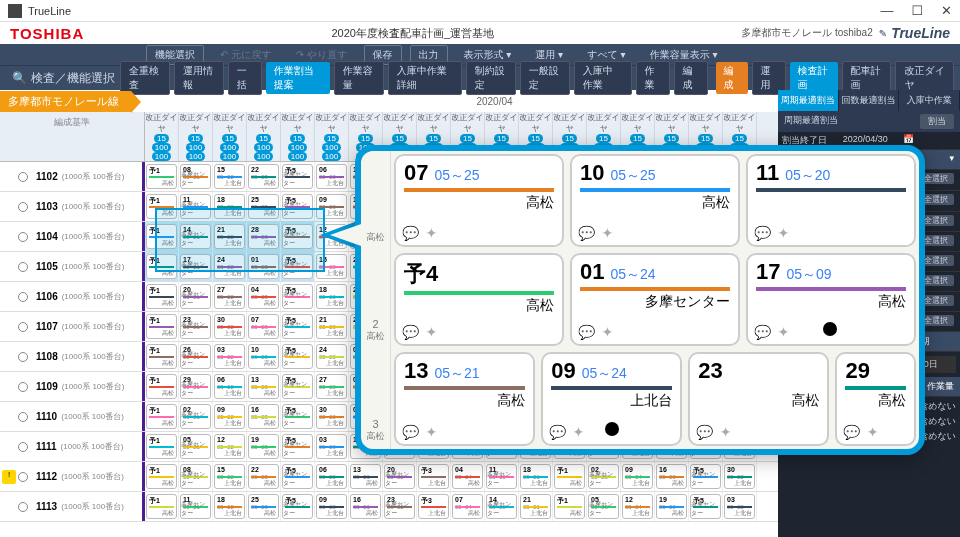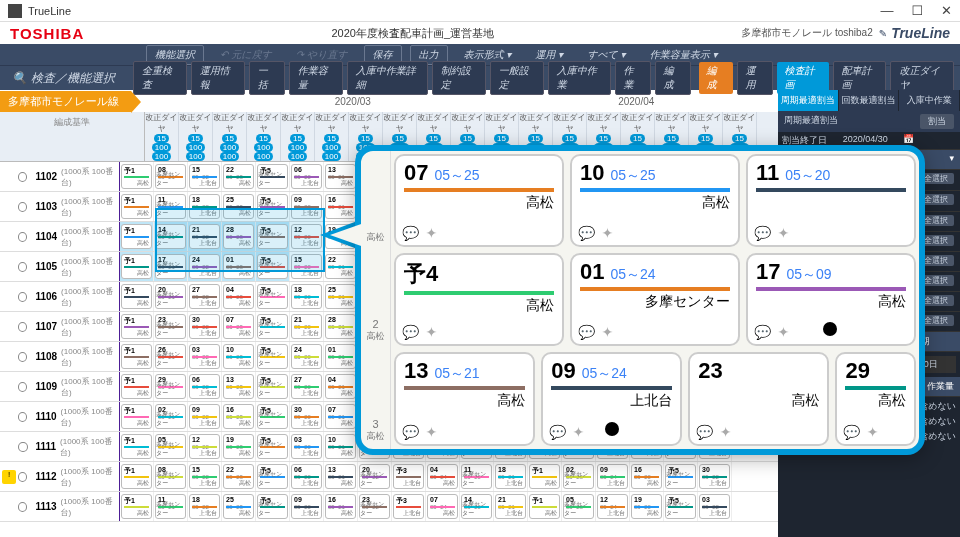--- a/index.html
+++ b/index.html
@@ -12,21 +12,21 @@
 .winbtns { margin-left: auto; display: flex; gap: 18px; font-size: 13px; color: #444; }
 
 
 .header { height: 22px; background: #fff; display: flex; align-items: center; padding: 0 10px; }
 .brand { font-weight: bold; font-size: 15px; color: #e60012; letter-spacing: 1px; }
 .plan-title { margin-left: auto; margin-right: auto; font-size: 11px; color: #333; }
 .user { font-size: 10px; color: #555; margin-right: 6px; }
 .prodlogo { font-size: 14px; font-style: italic; font-weight: bold; color: #3a4b66; }
 
 
-.tbar { background: #3a4b66; color: #cfd8e5; font-style: italic; }
+.tbar { background: #3a4b66; color: #cfd8e5; }
 .tbar1 { height: 22px; display: flex; align-items: center; padding: 0 6px; gap: 8px; border-bottom: 1px solid #2d3a52; }
 .tbar2 { height: 24px; display: flex; align-items: center; padding: 0 6px; gap: 4px; }
 .tbar .btn { padding: 2px 8px; font-size: 10px; border-radius: 2px; background: transparent; color: #cfd8e5; cursor: pointer; }
 .tbar .btn.fn { border: 1px solid #6a7890; }
 .tbar .btn.dim { color: #6a7890; }
 .tbar .btn.blue { background: #0099d9; color: #fff; }
 .tbar .btn.dark { background: #2d3a52; color: #cfd8e5; border: 1px solid #556; }
 .tbar .btn.orange { background: #e67e22; color: #fff; }
 .tbar .btn.teal { background: #0099d9; color: #fff; }
 .spacer { flex: 1; }
@@ -41,21 +41,21 @@
 .left-col { width: 145px; flex-shrink: 0; border-right: 1px solid #bbb; text-align: center; font-size: 9px; color: #888; padding-top: 4px; }
 .date-area { flex: 1; position: relative; overflow: hidden; }
 .days-row { display: flex; }
 .daycol { width: 34px; flex-shrink: 0; text-align: center; font-size: 8px; border-right: 1px solid #d0d8e2; }
 .daycol .dname { color: #666; }
 .daycol .dnum { background: #0099d9; color: #fff; border-radius: 8px; padding: 0 3px; display: inline-block; font-size: 8px; }
 
 
 .rows { flex: 1; overflow: hidden; }
 .row { display: flex; height: 30px; border-bottom: 1px solid #ddd; }
-.row .rlabel { width: 120px; flex-shrink: 0; border-right: 1px solid #4c1d95; display:flex; align-items:center; padding-left: 18px; font-size: 10px; gap:4px; position:relative; }
+.row .rlabel { width: 145px; flex-shrink: 0; border-right: 3px solid #4c1d95; display:flex; align-items:center; padding-left: 18px; font-size: 10px; gap:4px; position:relative; }
 .row .rlabel .eye { width:10px; height:10px; border:1px solid #888; border-radius:50%; margin-right:4px; }
 .row .rlabel .yel { position:absolute; left:2px; width:14px; height:14px; background:#ffd400; border-radius:2px; font-size:8px; text-align:center; }
 .row .cells { flex:1; display:flex; position:relative; }
 .cell { width:34px; height:100%; border-right:1px solid #eee; position:relative; }
 .piece { position:absolute; top:2px; left:1px; right:1px; bottom:2px; background:#fff; border:1px solid #bbb; border-radius:3px; font-size:7px; overflow:hidden; padding:1px 2px; }
 .piece .pnum { font-weight:bold; }
 .piece .pbar { position:absolute; bottom:10px; left:2px; right:2px; height:2px; }
 .piece .ploc { position:absolute; bottom:0; right:2px; font-size:6px; color:#666; }
 .hl { background:#bfe6f7 !important; }
 
@@ -134,41 +134,41 @@
     <span class="btn">作業容量表示 ▾</span>
   </div>
   <div class="tbar2">
     <span style="width:136px;display:flex;align-items:center;gap:4px;padding-left:6px;font-size:12px;">
       <span>🔍</span>
       <span>検査／機能選択</span>
     </span>
     <span class="btn dark">全重検査</span>
     <span class="btn dark">運用情報</span>
     <span class="btn dark">一括</span>
+    <span class="btn blue">作業割当提案</span>
     <span class="btn dark">作業容量</span>
     <span class="btn dark">入庫中作業詳細</span>
     <span class="btn dark">制約設定</span>
     <span class="btn dark">一般設定</span>
     <span class="btn dark">入庫中作業</span>
     <span class="btn dark">作業</span>
     <span class="btn dark">編成</span>
     <span class="spacer"></span>
     <span class="btn orange">編成</span>
     <span class="btn dark">運用</span>
     <span class="btn teal">検査計画</span>
     <span class="btn dark">配車計画</span>
     <span class="btn dark">改正ダイヤ</span>
   </div>
 </div>
 
 <div class="subhead">
   <span class="linebadge">多摩都市モノレール線</span>
   <div style="flex:1;display:flex;font-size:10px;color:#666;">
     <span style="width:80px"></span>
-    <span style="flex:1;text-align:center">2020/03</span>
     <span style="flex:1;text-align:center">2020/04</span>
     <span style="width:182px"></span>
   </div>
 </div>
 
 <div class="timeline-head">
   <div class="left-col">編成基準</div>
   <div class="date-area">
     <div class="days-row" id="days-row">
         <div class="daycol">

